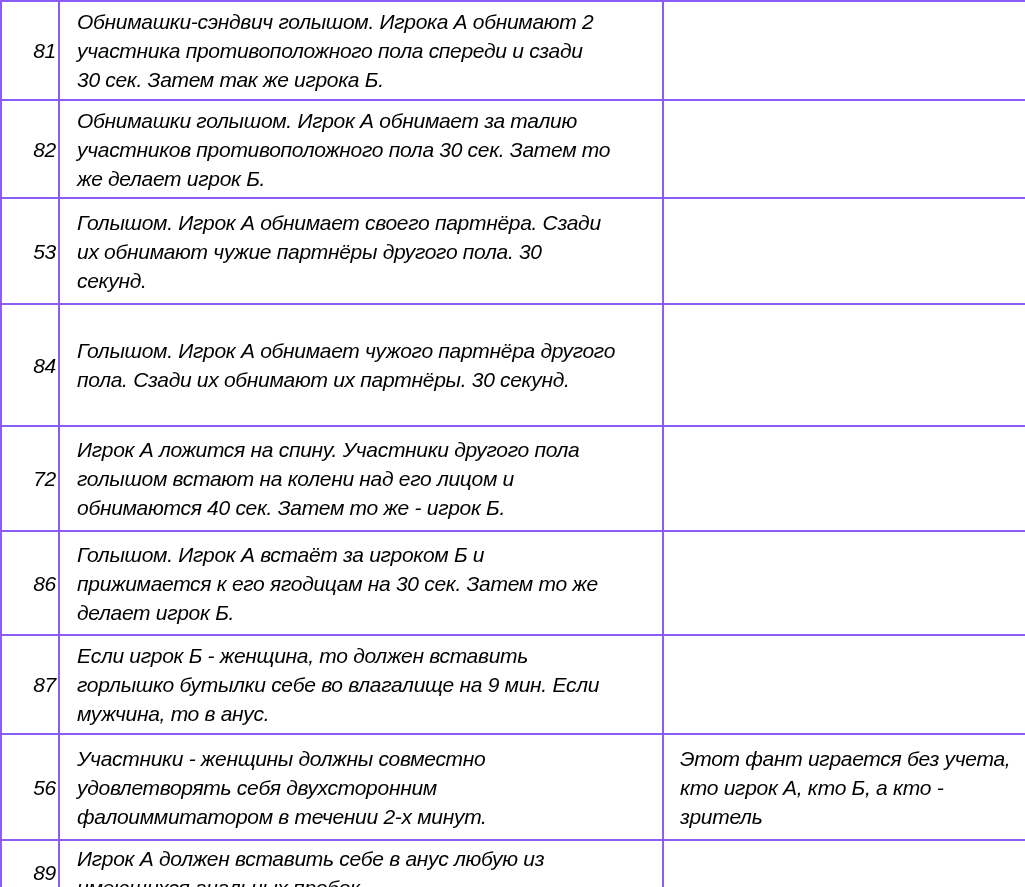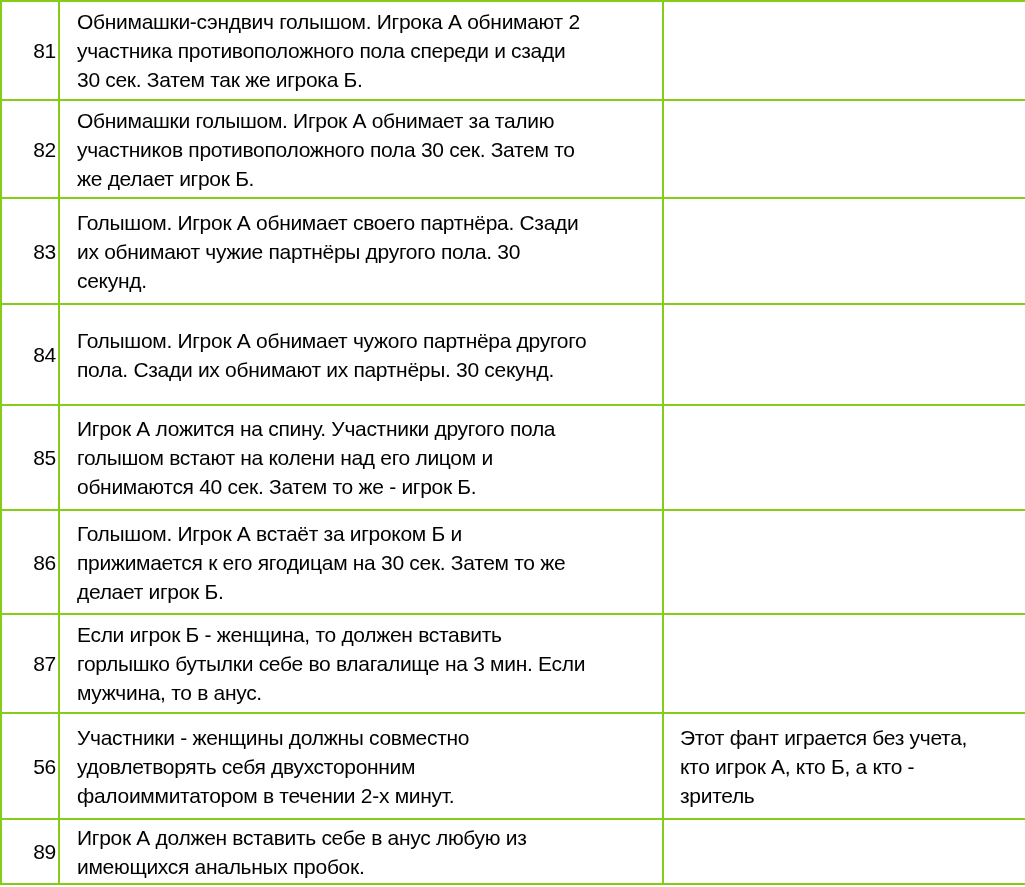--- a/index.html
+++ b/index.html
@@ -15,44 +15,45 @@
     position: relative;
   }
   table.fanty {
     border-collapse: collapse;
     table-layout: fixed;
     width: 1025px;
     font-family: "Liberation Sans", "DejaVu Sans", sans-serif;
     color: #000000;
   }
   table.fanty td {
-    border: 2px solid #84cc16;
+    border: 2px solid #8b5cf6;
     vertical-align: middle;
     font-size: 21px;
     line-height: 29px;
     letter-spacing: -0.3px;
     overflow: hidden;
+    font-style: italic;
   }
   td.num-cell {
     text-align: right;
     padding: 0 2px;
   }
   td.task-cell {
     padding: 0 6px 0 17px;
     white-space: pre-wrap;
   }
   td.note-cell {
     padding: 0 6px 0 16px;
     white-space: pre-wrap;
     margin-left: 14px;
   }
   tr.r1 { height: 99px; }
   tr.r2 { height: 98px; }
   tr.r3 { height: 106px; }
-  tr.r4 { height: 101px; }
+  tr.r4 { height: 122px; }
   tr.r5 { height: 105px; }
   tr.r6 { height: 104px; }
   tr.r7 { height: 99px; }
   tr.r8 { height: 106px; }
   tr.r9 { height: 65px; }
 </style>
 </head>
 <body>
 
 <div class="page">
@@ -71,50 +72,50 @@
         <td class="note-cell"></td>
       </tr>
       <tr class="r2">
         <td class="num-cell">82</td>
         <td class="task-cell">Обнимашки голышом. Игрок А обнимает за талию
 участников противоположного пола 30 сек. Затем то
 же делает игрок Б.</td>
         <td class="note-cell"></td>
       </tr>
       <tr class="r3">
-        <td class="num-cell">83</td>
+        <td class="num-cell">53</td>
         <td class="task-cell">Голышом. Игрок А обнимает своего партнёра. Сзади
 их обнимают чужие партнёры другого пола. 30
 секунд.</td>
         <td class="note-cell"></td>
       </tr>
       <tr class="r4">
         <td class="num-cell">84</td>
         <td class="task-cell">Голышом. Игрок А обнимает чужого партнёра другого
 пола. Сзади их обнимают их партнёры. 30 секунд.</td>
         <td class="note-cell"></td>
       </tr>
       <tr class="r5">
-        <td class="num-cell">85</td>
+        <td class="num-cell">72</td>
         <td class="task-cell">Игрок А ложится на спину. Участники другого пола
 голышом встают на колени над его лицом и
 обнимаются 40 сек. Затем то же - игрок Б.</td>
         <td class="note-cell"></td>
       </tr>
       <tr class="r6">
         <td class="num-cell">86</td>
         <td class="task-cell">Голышом. Игрок А встаёт за игроком Б и
 прижимается к его ягодицам на 30 сек. Затем то же
 делает игрок Б.</td>
         <td class="note-cell"></td>
       </tr>
       <tr class="r7">
         <td class="num-cell">87</td>
         <td class="task-cell">Если игрок Б - женщина, то должен вставить
-горлышко бутылки себе во влагалище на 3 мин. Если
+горлышко бутылки себе во влагалище на 9 мин. Если
 мужчина, то в анус.</td>
         <td class="note-cell"></td>
       </tr>
       <tr class="r8">
         <td class="num-cell">56</td>
         <td class="task-cell">Участники - женщины должны совместно
 удовлетворять себя двухсторонним
 фалоиммитатором в течении 2-х минут.</td>
         <td class="note-cell">Этот фант играется без учета,
 кто игрок А, кто Б, а кто -

